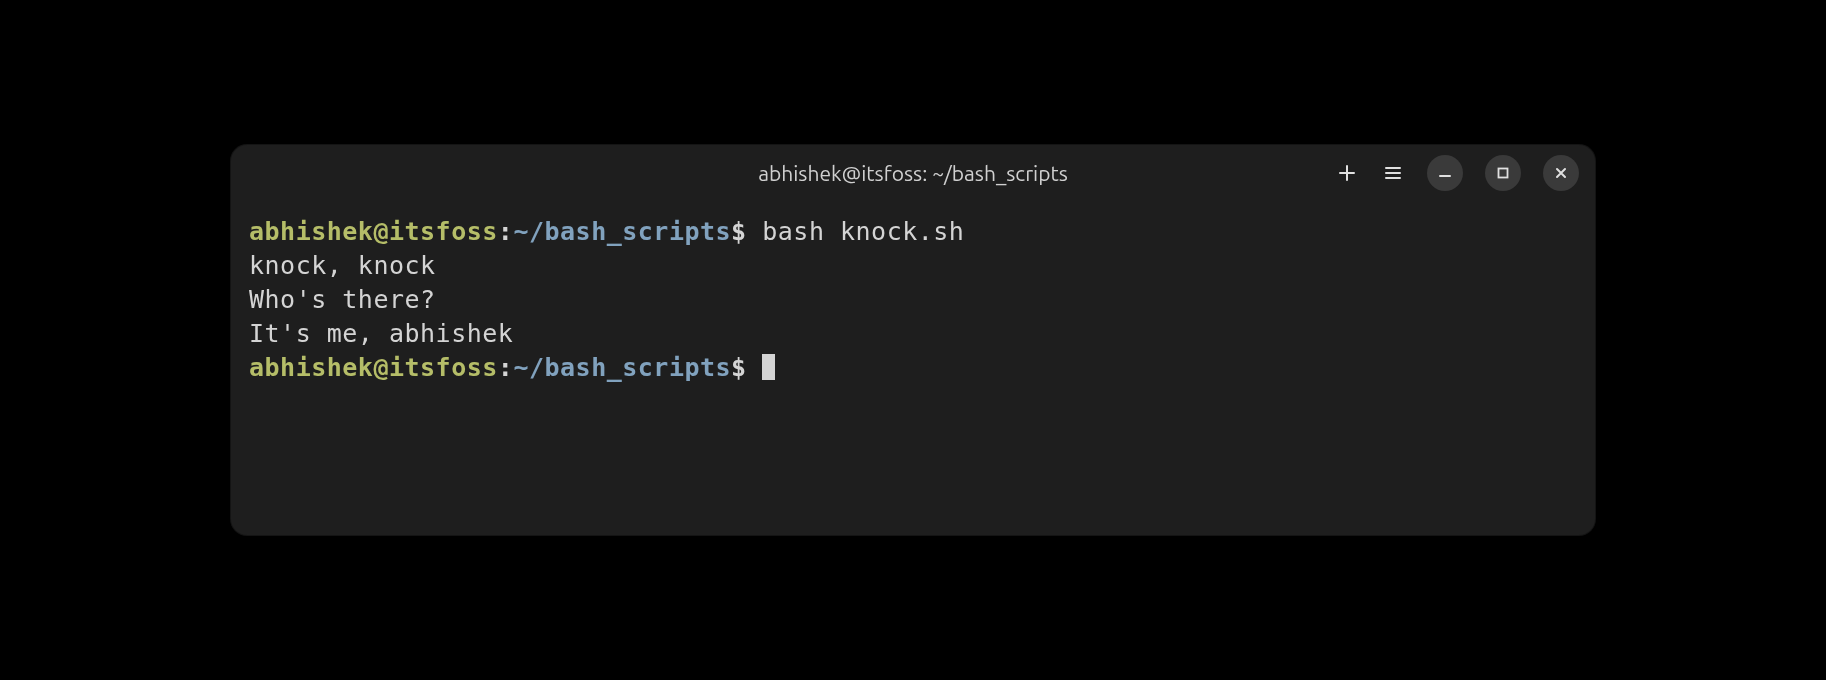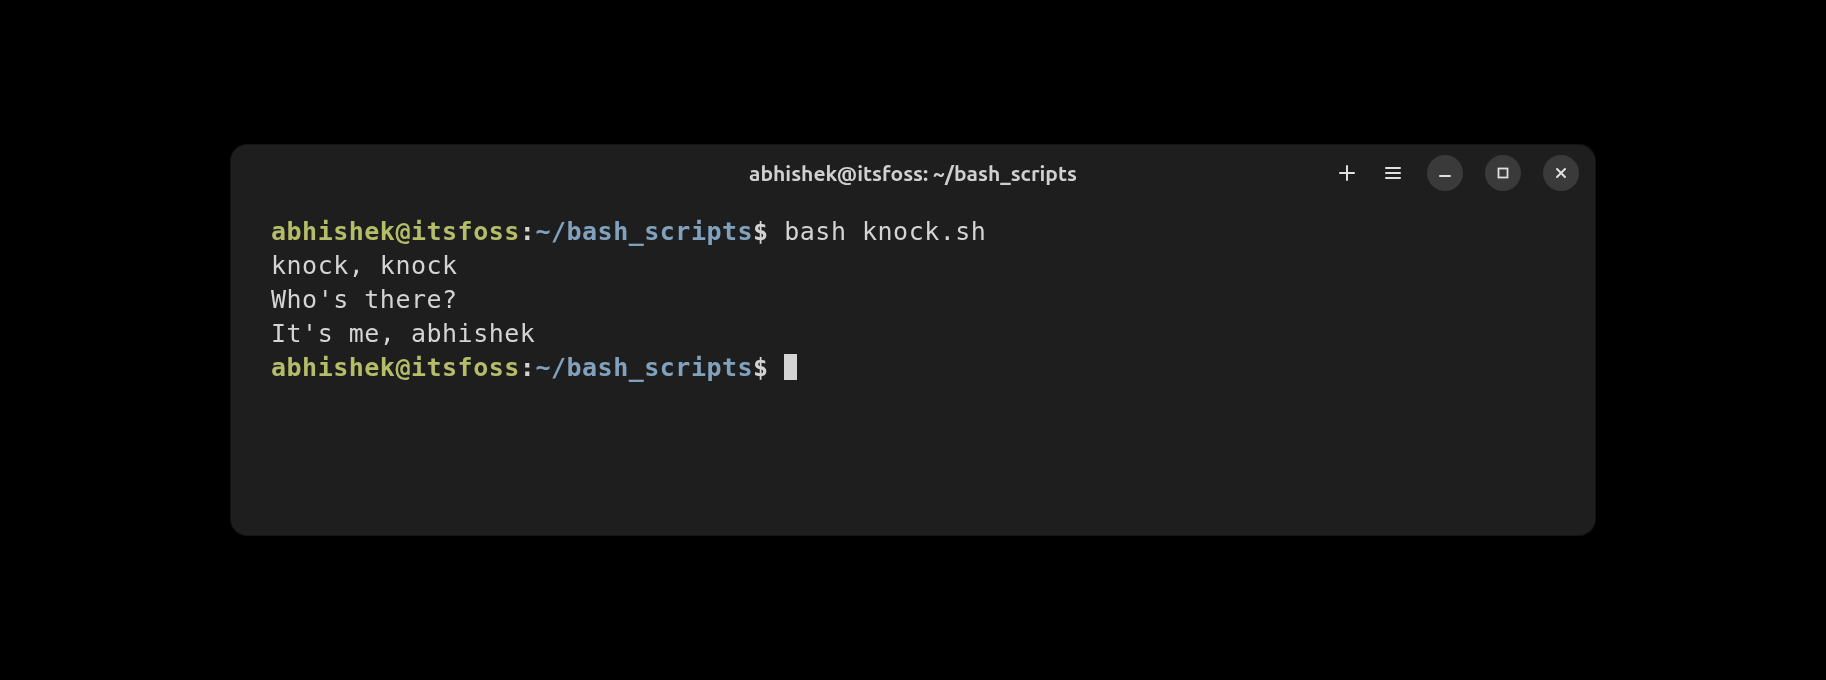--- a/index.html
+++ b/index.html
@@ -30,21 +30,21 @@
       height: 56px;
       display: flex;
       align-items: center;
       justify-content: center;
       position: relative;
       padding: 0 16px;
     }
     .title-text {
       color: #d0d0d0;
       font-size: 21px;
-      font-weight: 700;
+      font-weight: 400;
       font-family: -apple-system, 'Segoe UI', 'Ubuntu', sans-serif;
     }
     .window-controls {
       position: absolute;
       right: 16px;
       top: 50%;
       transform: translateY(-50%);
       display: flex;
       align-items: center;
       gap: 22px;
@@ -65,21 +65,21 @@
       height: 36px;
       border-radius: 50%;
       background: #3a3a3a;
       display: flex;
       align-items: center;
       justify-content: center;
       cursor: pointer;
     }
     .terminal-body {
       flex: 1;
-      padding: 14px 40px;
+      padding: 14px 18px;
       font-size: 25px;
       line-height: 1.36;
       color: #d4d4d4;
       white-space: pre;
       letter-spacing: 0.5px;
     }
     .prompt-user {
       color: #b5bd68;
       font-weight: bold;
     }

